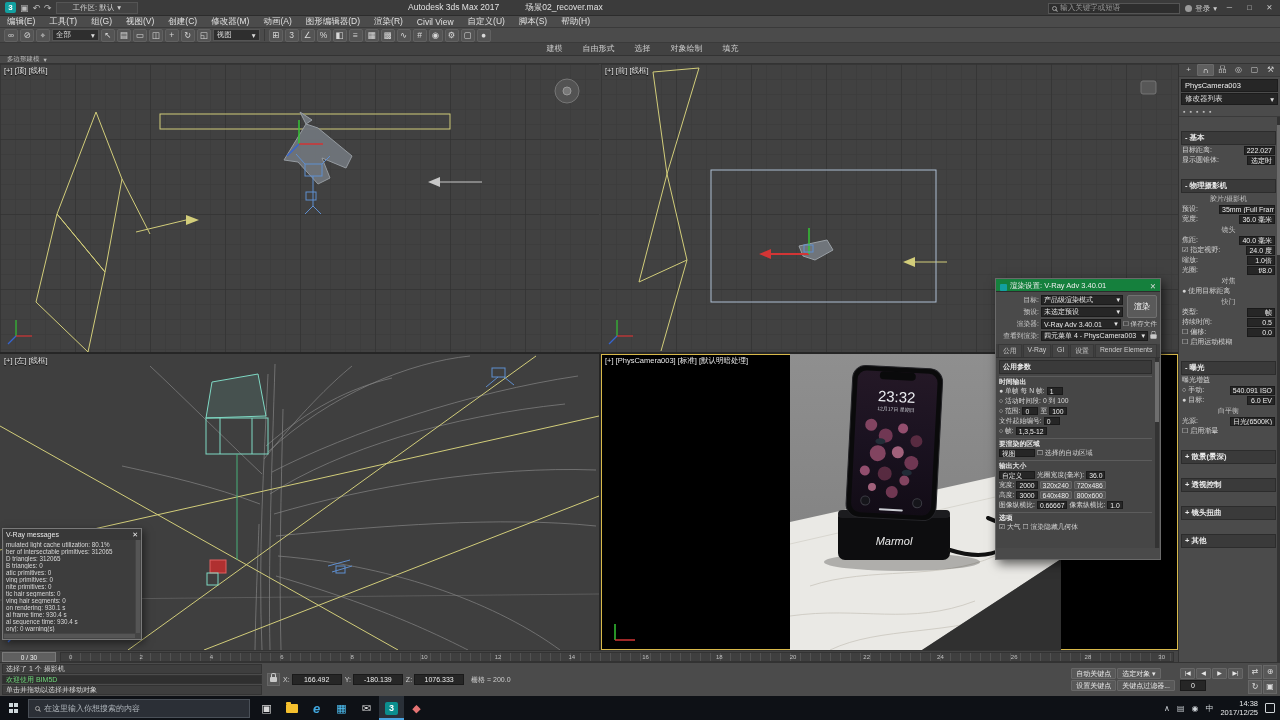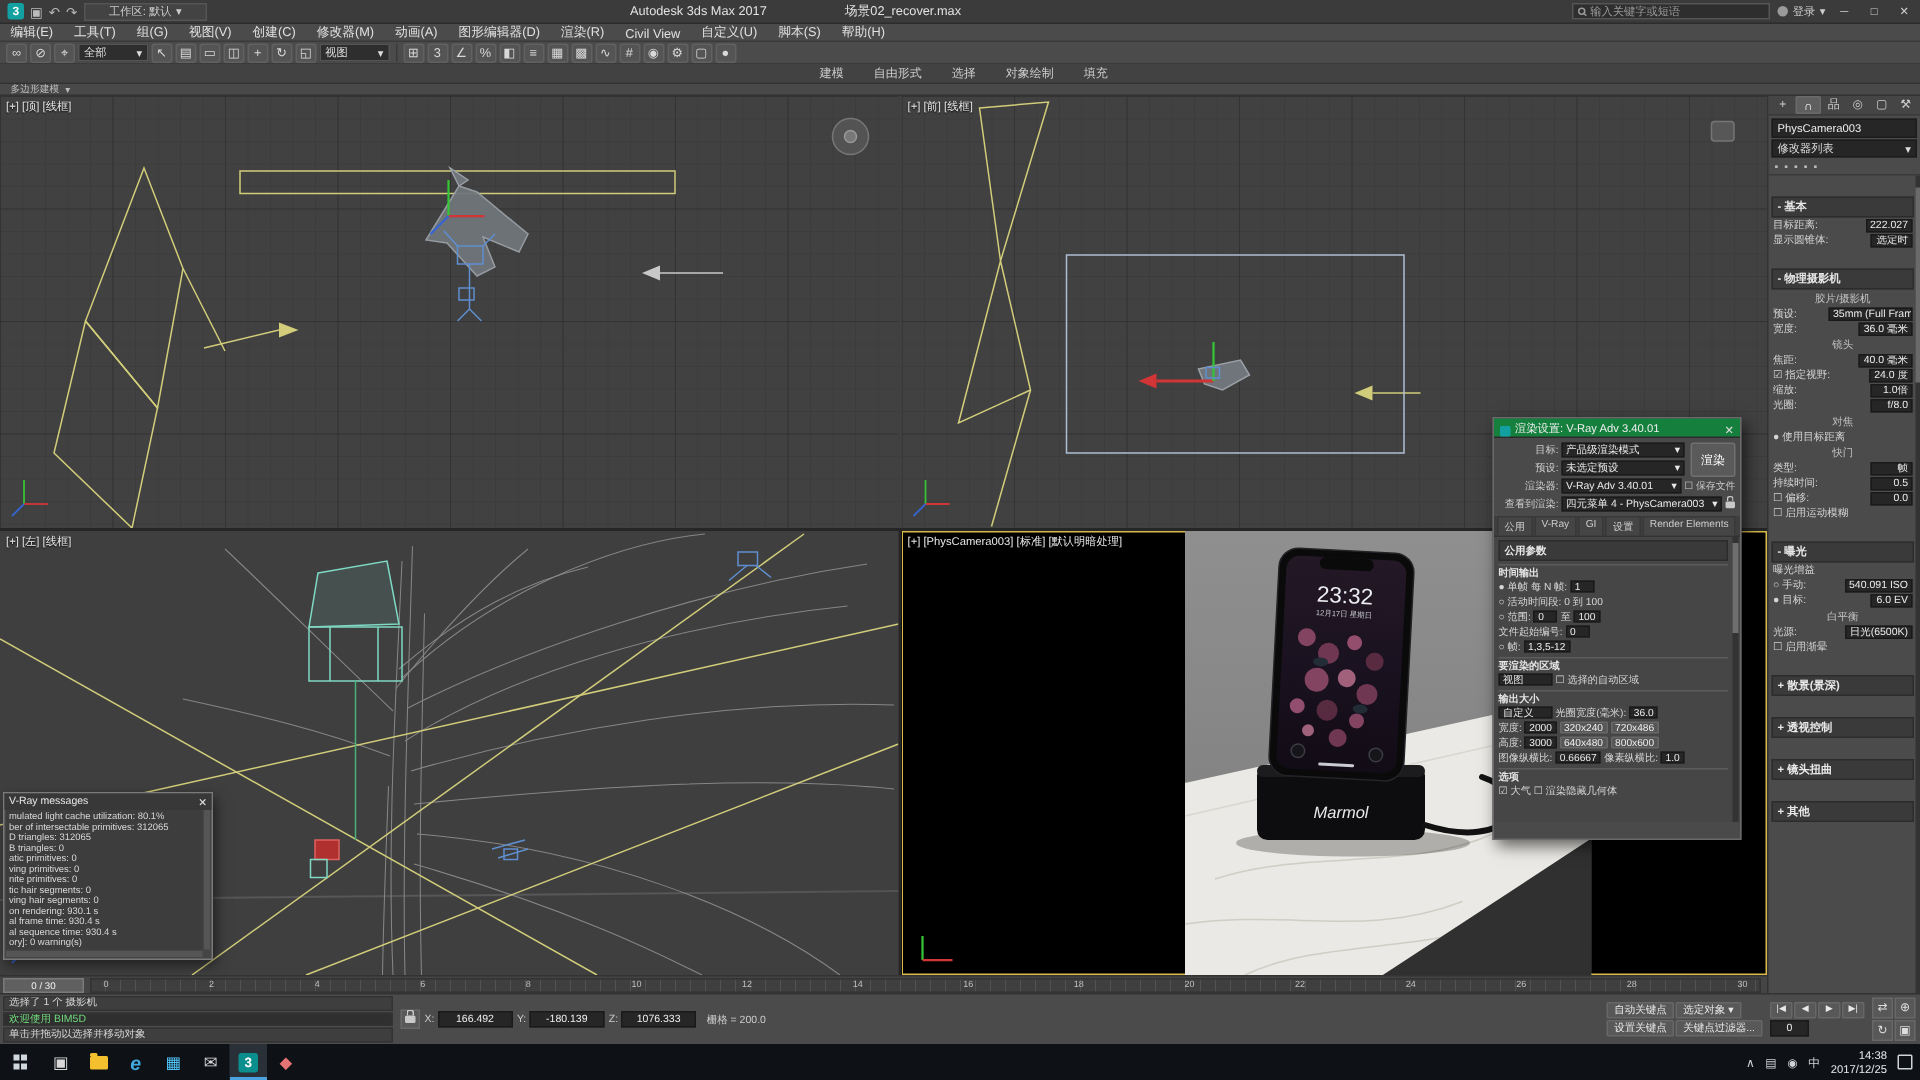--- a/index.html
+++ b/index.html
@@ -6,22 +6,22 @@
 *{margin:0;padding:0;box-sizing:border-box;font-family:"Liberation Sans","DejaVu Sans",sans-serif;}
 html,body{width:1280px;height:720px;overflow:hidden;background:#222;}
 #app{position:relative;width:1280px;height:720px;background:#4b4b4b;color:#d6d6d6;font-size:9px;}
 
 
 #titlebar{position:absolute;left:0;top:0;width:1280px;height:16px;background:#3b3b3b;display:flex;align-items:center;border-bottom:1px solid #2c2c2c;z-index:70;}
 .qat{display:flex;align-items:center;gap:4px;padding:0 5px;}
 .app-logo{width:11px;height:11px;background:#12a0a0;color:#fff;font-size:8px;display:flex;align-items:center;justify-content:center;border-radius:2px;font-weight:bold;}
 .qat-glyph{color:#bbb;font-size:9px;line-height:10px;}
 .workspace{display:flex;align-items:center;gap:3px;border:1px solid #555;background:#434343;height:12px;padding:0 16px;font-size:7.5px;color:#ccc;}
-#title-center{position:absolute;left:420px;display:flex;gap:52px;font-size:8.5px;color:#e2e2e2;}
-#tb-right{margin-left:auto;display:flex;align-items:center;gap:5px;padding-right:3px;}
+#title-center{position:absolute;left:408px;display:flex;gap:26px;font-size:8.5px;color:#e2e2e2;}
+#tb-right{margin-left:auto;display:flex;align-items:flex-end;gap:5px;padding-right:3px;}
 .searchbox{width:132px;height:11px;background:#2e2e2e;border:1px solid #555;display:flex;align-items:center;gap:3px;padding:0 3px;color:#999;font-size:7.5px;}
 .mag{width:5px;height:5px;border:1px solid #999;border-radius:50%;position:relative;flex:none;}
 .mag::after{content:"";position:absolute;width:3px;height:1px;background:#999;transform:rotate(45deg);right:-2px;bottom:-1px;}
 .signin{display:flex;align-items:center;gap:3px;font-size:7.5px;color:#ccc;}
 .person{width:7px;height:7px;border-radius:50%;background:#9a9a9a;}
 .winbtn{width:15px;height:12px;display:flex;align-items:center;justify-content:center;color:#ccc;font-size:7.5px;}
 
 
 #menubar{position:absolute;left:0;top:16px;width:1280px;height:12px;background:#4b4b4b;display:flex;align-items:center;border-bottom:1px solid #3a3a3a;z-index:65;}
 .menu-item{padding:0 7px;font-size:8.5px;color:#e0e0e0;}
@@ -1010,20 +1010,24 @@
 
   <div id="taskbar">
     <span class="start">
       <span class="win-grid">
           <span></span>
           <span></span>
           <span></span>
           <span></span>
         </span>
     </span>
+    <span class="tb-search">
+      <span class="mag"></span>
+      <span>在这里输入你想搜索的内容</span>
+    </span>
 
       <span class="tb-icon">
         <span class="g">▣</span>
       </span>
 
       <span class="tb-icon folder">
         <span class="g"></span>
       </span>
 
       <span class="tb-icon edge">

